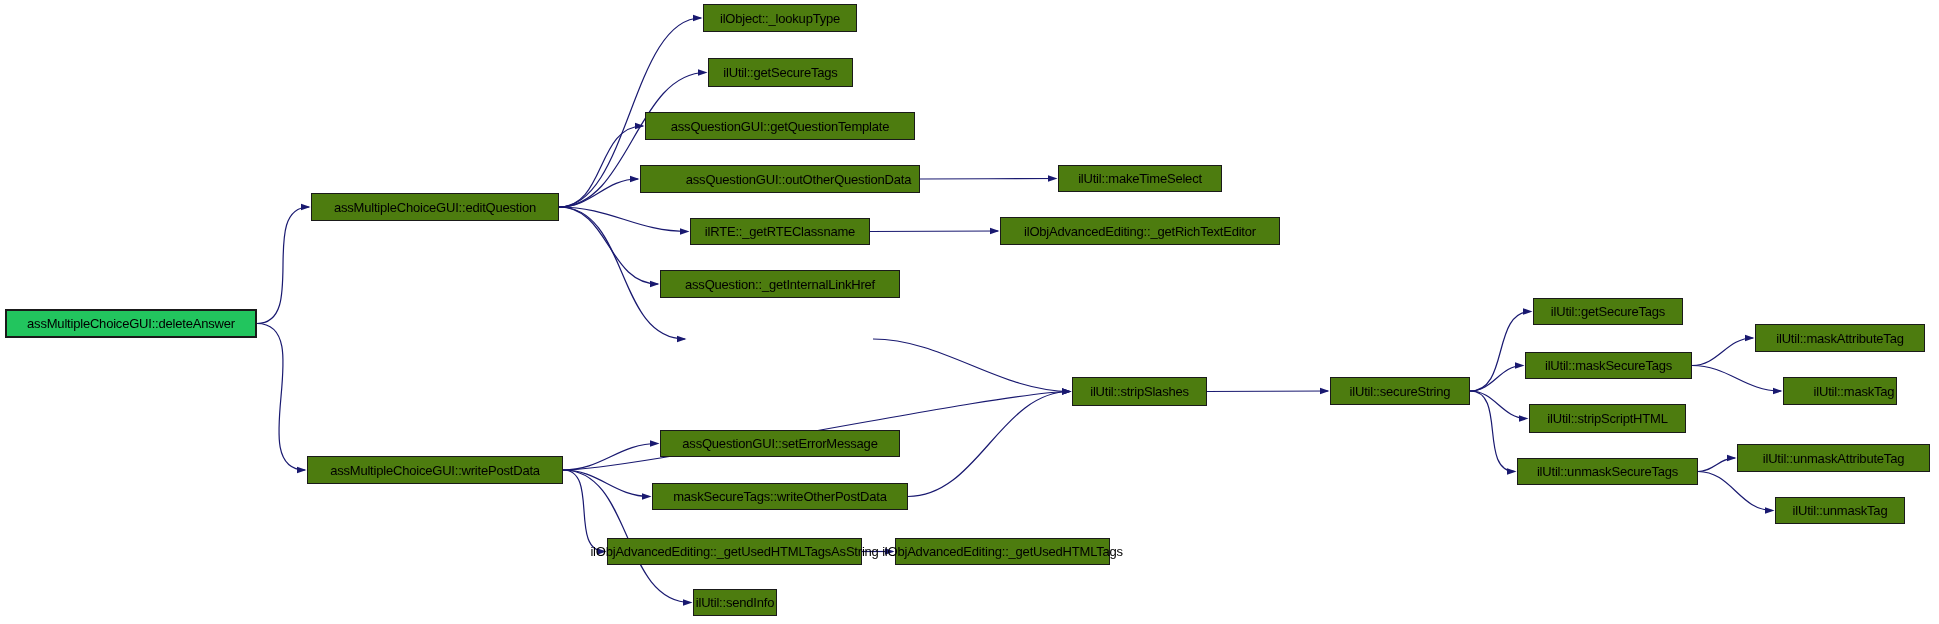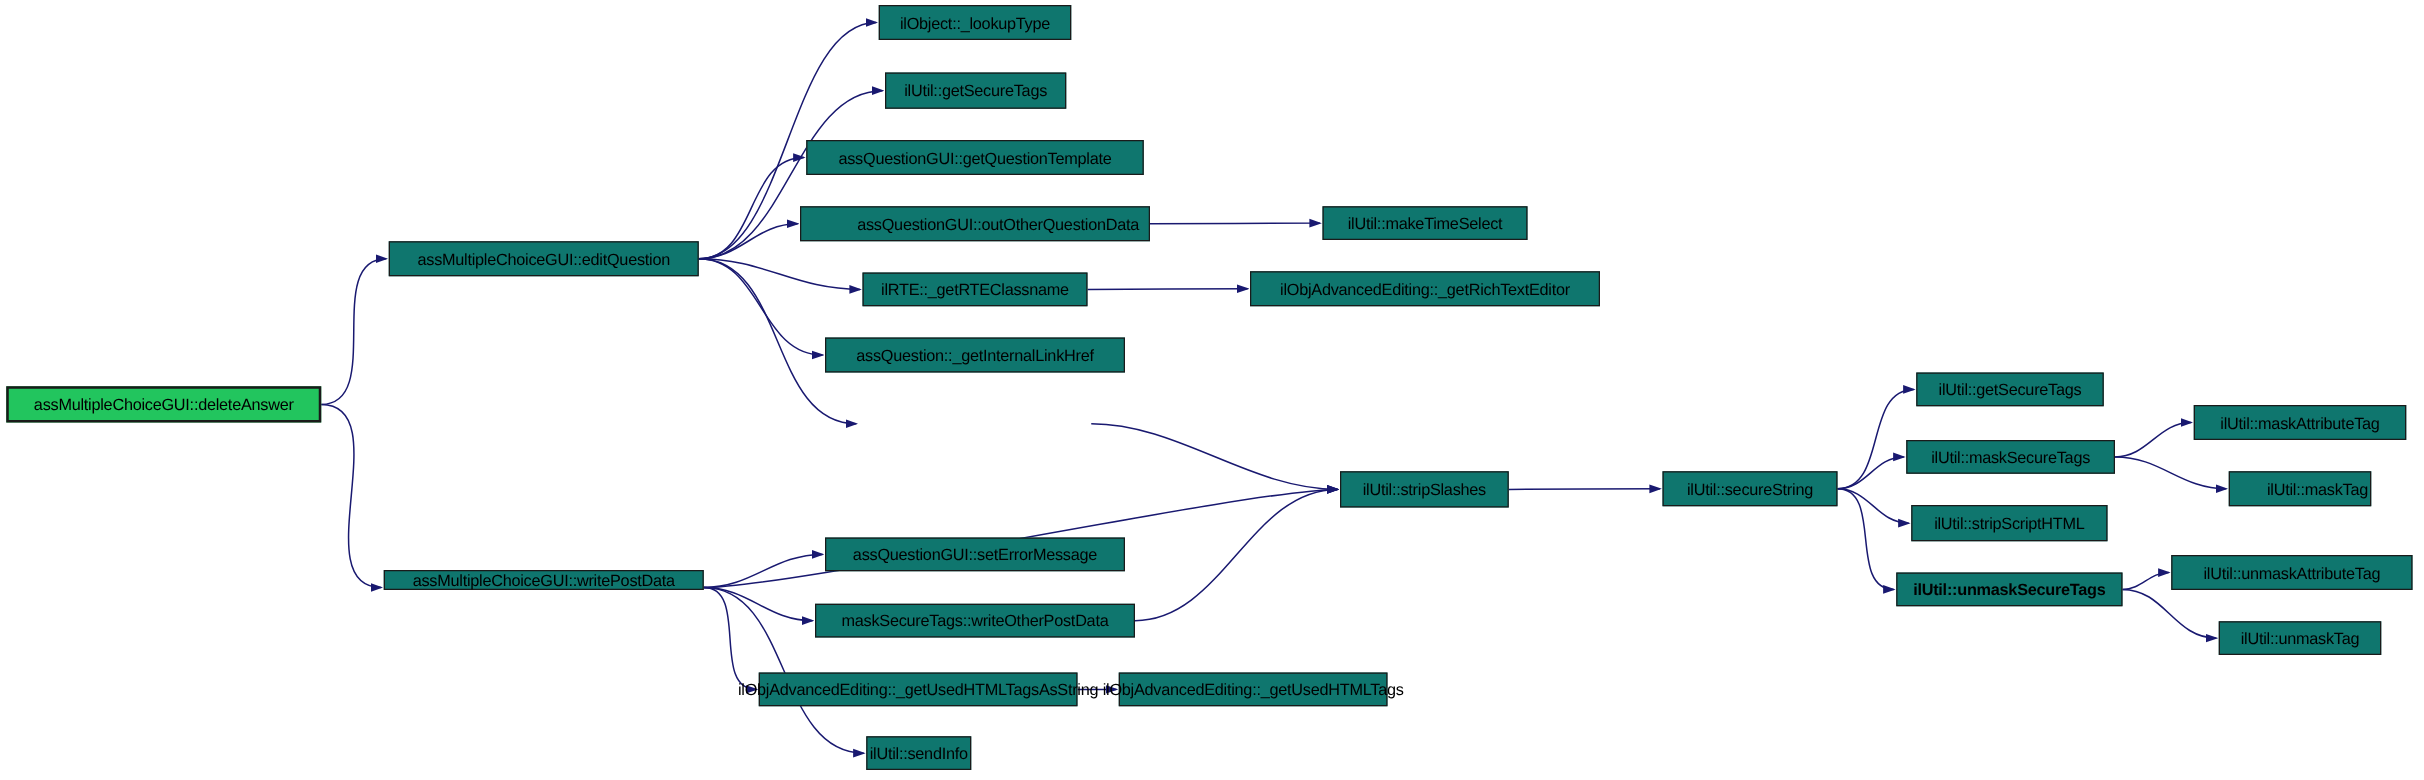--- a/index.html
+++ b/index.html
@@ -23,21 +23,21 @@
     height: 624px;
   }
   .edge {
     fill: none;
     stroke: #191970;
     stroke-width: 1.2;
   }
   .node {
     position: absolute;
     box-sizing: border-box;
-    background: #0f766e;
+    background: #4d7c0f;
     border: 1.5px solid #1a1a1a;
     color: #000000;
     font-size: 13px;
     letter-spacing: -0.2px;
     display: flex;
     align-items: center;
     justify-content: center;
     white-space: nowrap;
     cursor: pointer;
   }
@@ -81,37 +81,37 @@
       <path d="M1470,391 C1493.5261556570554,391 1499.4738443429446,365.5 1523,365.5" class="edge" marker-end="url(#arrow)"></path>
       <path d="M1470,391 C1495.3148177951175,391 1501.6851822048825,418.5 1527,418.5" class="edge" marker-end="url(#arrow)"></path>
       <path d="M1470,391 C1506.8895649201777,391 1478.1104350798223,471.5 1515,471.5" class="edge" marker-end="url(#arrow)"></path>
       <path d="M1692,365.5 C1718.7649023910046,365.5 1726.2350976089954,338 1753,338" class="edge" marker-end="url(#arrow)"></path>
       <path d="M1692,365.5 C1729.032418230518,365.5 1743.967581769482,391 1781,391" class="edge" marker-end="url(#arrow)"></path>
       <path d="M1698,471.5 C1713.7543644746463,471.5 1719.2456355253537,458 1735,458" class="edge" marker-end="url(#arrow)"></path>
       <path d="M1698,471.5 C1731.813606728653,471.5 1739.186393271347,510.5 1773,510.5" class="edge" marker-end="url(#arrow)"></path>
     </svg>
 <div class="node root" style="left: 5px; top: 309px; width: 252px; height: 29px;">assMultipleChoiceGUI::deleteAnswer</div>
     <div class="node" style="left: 311px; top: 193px; width: 248px; height: 28px;">assMultipleChoiceGUI::editQuestion</div>
-    <div class="node" style="left: 307px; top: 456px; width: 256px; height: 16px;">assMultipleChoiceGUI::writePostData</div>
+    <div class="node" style="left: 307px; top: 456px; width: 256px; height: 28px;">assMultipleChoiceGUI::writePostData</div>
     <div class="node" style="left: 703px; top: 4px; width: 154px; height: 28px;">ilObject::_lookupType</div>
     <div class="node" style="left: 708px; top: 58px; width: 145px; height: 29px;">ilUtil::getSecureTags</div>
     <div class="node" style="left: 645px; top: 112px; width: 270px; height: 28px;">assQuestionGUI::getQuestionTemplate</div>
     <div class="node" style="left: 640px; top: 165px; width: 280px; height: 28px; padding-left: 37px;">assQuestionGUI::outOtherQuestionData</div>
     <div class="node" style="left: 1058px; top: 165px; width: 164px; height: 27px;">ilUtil::makeTimeSelect</div>
     <div class="node" style="left: 1000px; top: 217px; width: 280px; height: 28px;">ilObjAdvancedEditing::_getRichTextEditor</div>
     <div class="node" style="left: 690px; top: 218px; width: 180px; height: 27px;">ilRTE::_getRTEClassname</div>
     <div class="node" style="left: 660px; top: 270px; width: 240px; height: 28px;">assQuestion::_getInternalLinkHref</div>
     <div class="node" style="left: 1072px; top: 377px; width: 135px; height: 29px;">ilUtil::stripSlashes</div>
     <div class="node" style="left: 660px; top: 430px; width: 240px; height: 27px;">assQuestionGUI::setErrorMessage</div>
     <div class="node" style="left: 652px; top: 483px; width: 256px; height: 27px;">maskSecureTags::writeOtherPostData</div>
     <div class="node" style="left: 607px; top: 538px; width: 255px; height: 27px;">ilObjAdvancedEditing::_getUsedHTMLTagsAsString</div>
     <div class="node" style="left: 895px; top: 538px; width: 215px; height: 27px;">ilObjAdvancedEditing::_getUsedHTMLTags</div>
     <div class="node" style="left: 693px; top: 589px; width: 84px; height: 27px;">ilUtil::sendInfo</div>
     <div class="node" style="left: 1330px; top: 377px; width: 140px; height: 28px;">ilUtil::secureString</div>
     <div class="node" style="left: 1533px; top: 298px; width: 150px; height: 27px;">ilUtil::getSecureTags</div>
     <div class="node" style="left: 1525px; top: 352px; width: 167px; height: 27px;">ilUtil::maskSecureTags</div>
     <div class="node" style="left: 1529px; top: 404px; width: 157px; height: 29px;">ilUtil::stripScriptHTML</div>
     <div class="node" style="left: 1755px; top: 324px; width: 170px; height: 28px;">ilUtil::maskAttributeTag</div>
     <div class="node" style="left: 1783px; top: 377px; width: 114px; height: 28px; padding-left: 28px;">ilUtil::maskTag</div>
-    <div class="node" style="left: 1517px; top: 458px; width: 181px; height: 27px; font-weight: bold;">ilUtil::unmaskSecureTags</div>
+    <div class="node" style="left: 1517px; top: 458px; width: 181px; height: 27px;">ilUtil::unmaskSecureTags</div>
     <div class="node" style="left: 1737px; top: 444px; width: 193px; height: 28px;">ilUtil::unmaskAttributeTag</div>
     <div class="node" style="left: 1775px; top: 497px; width: 130px; height: 27px;">ilUtil::unmaskTag</div>
   </div>
 
 </body></html>

